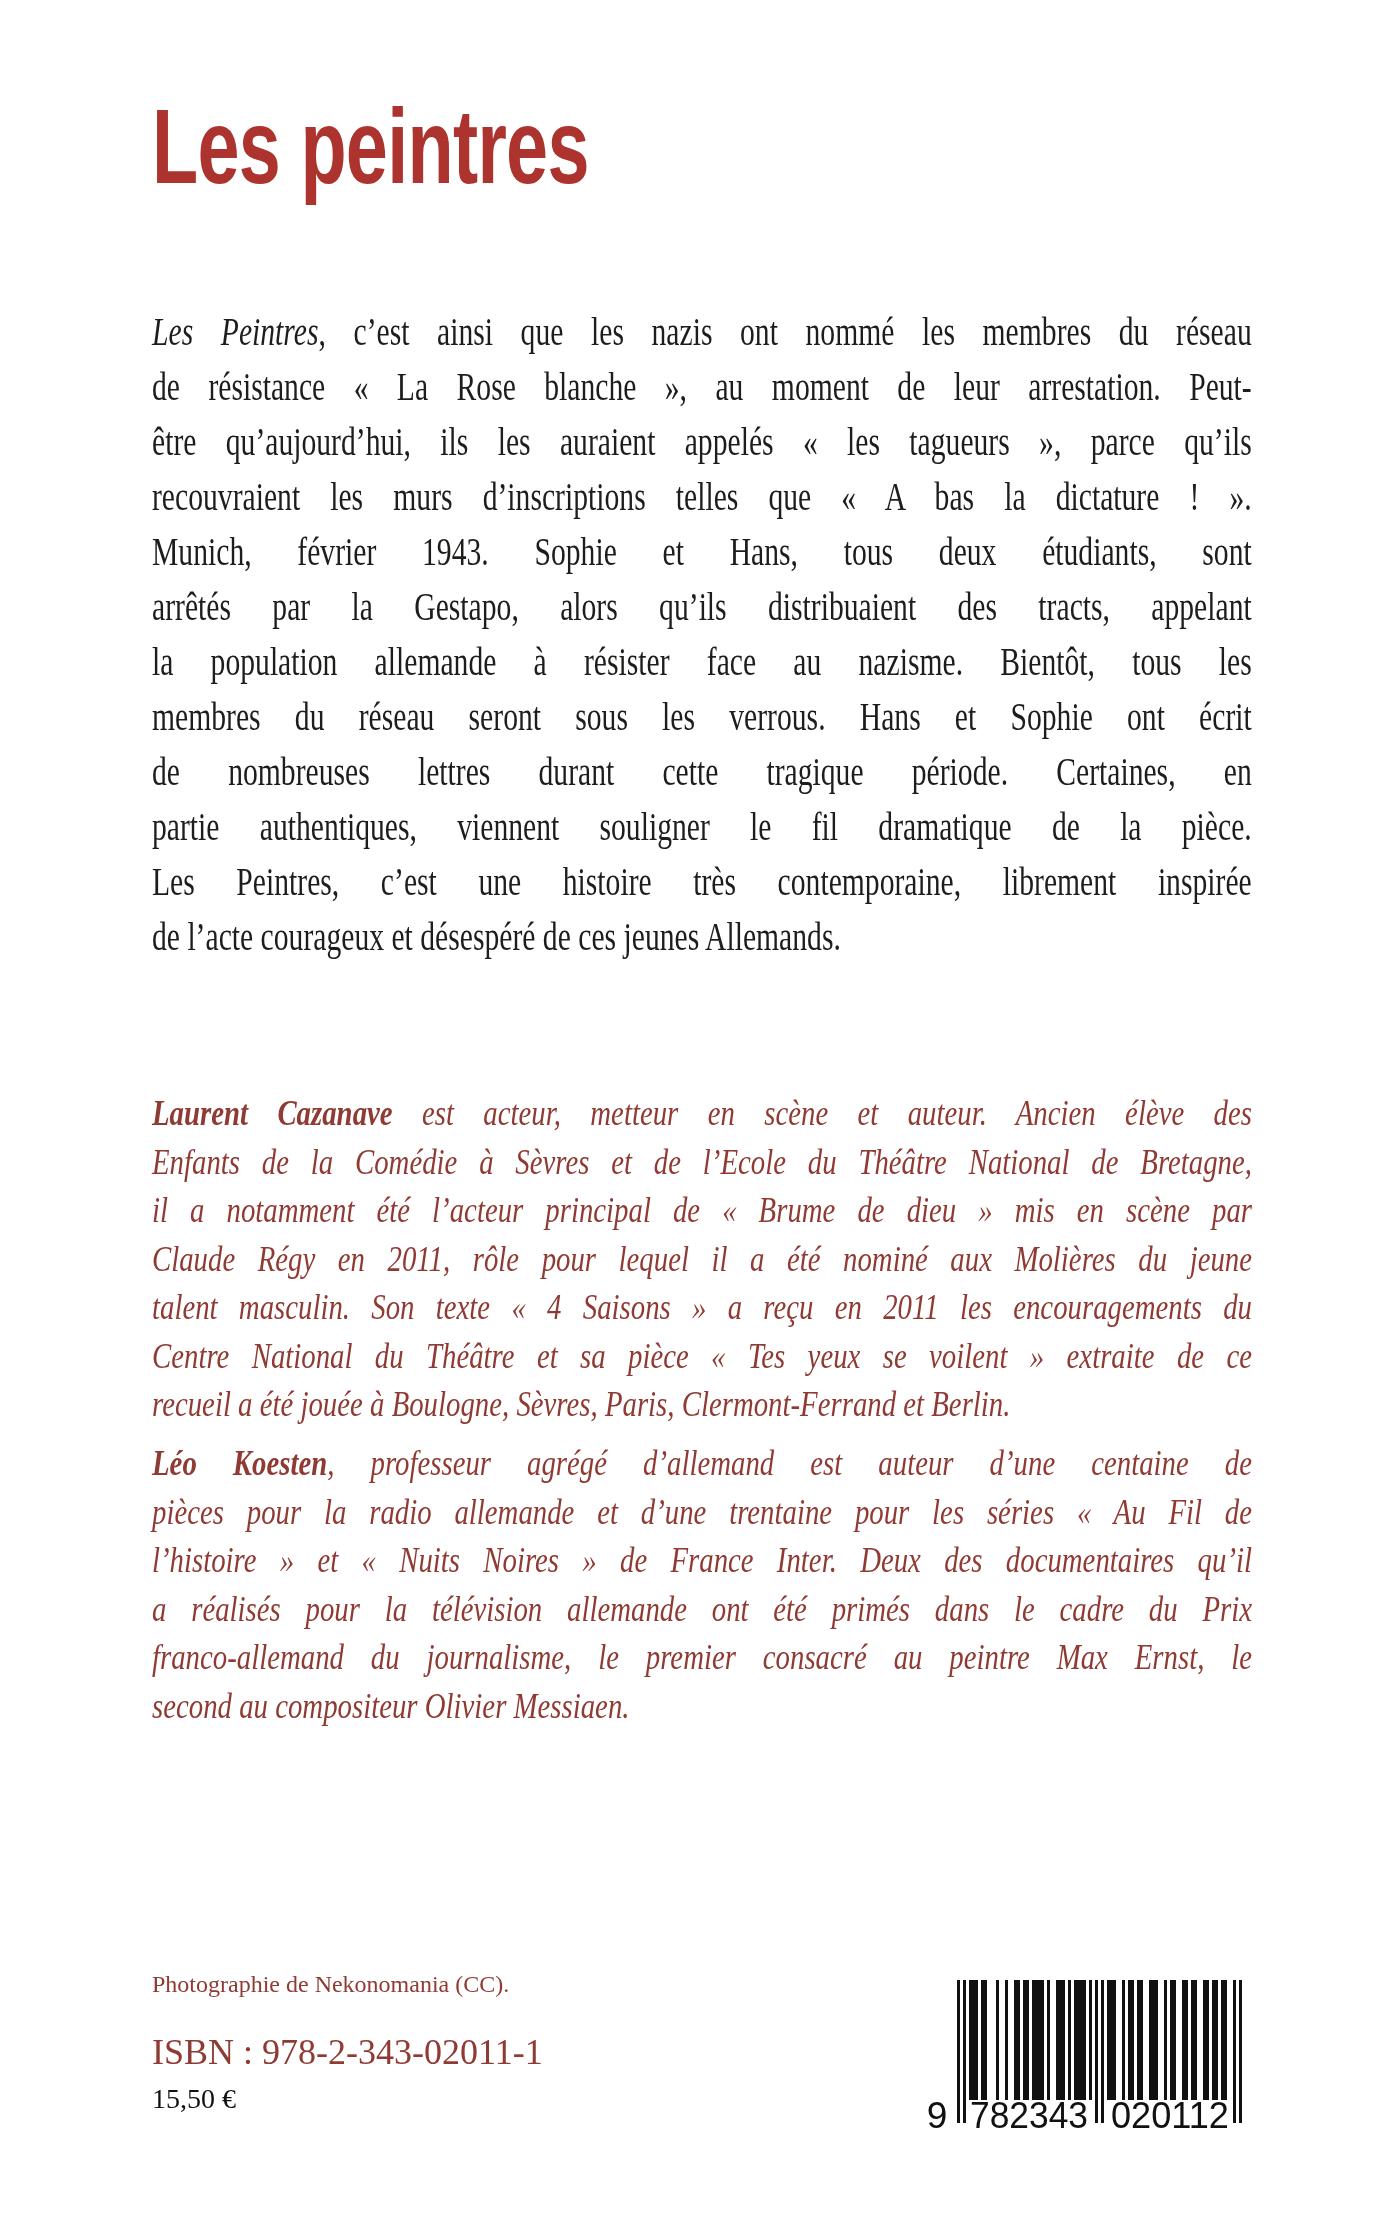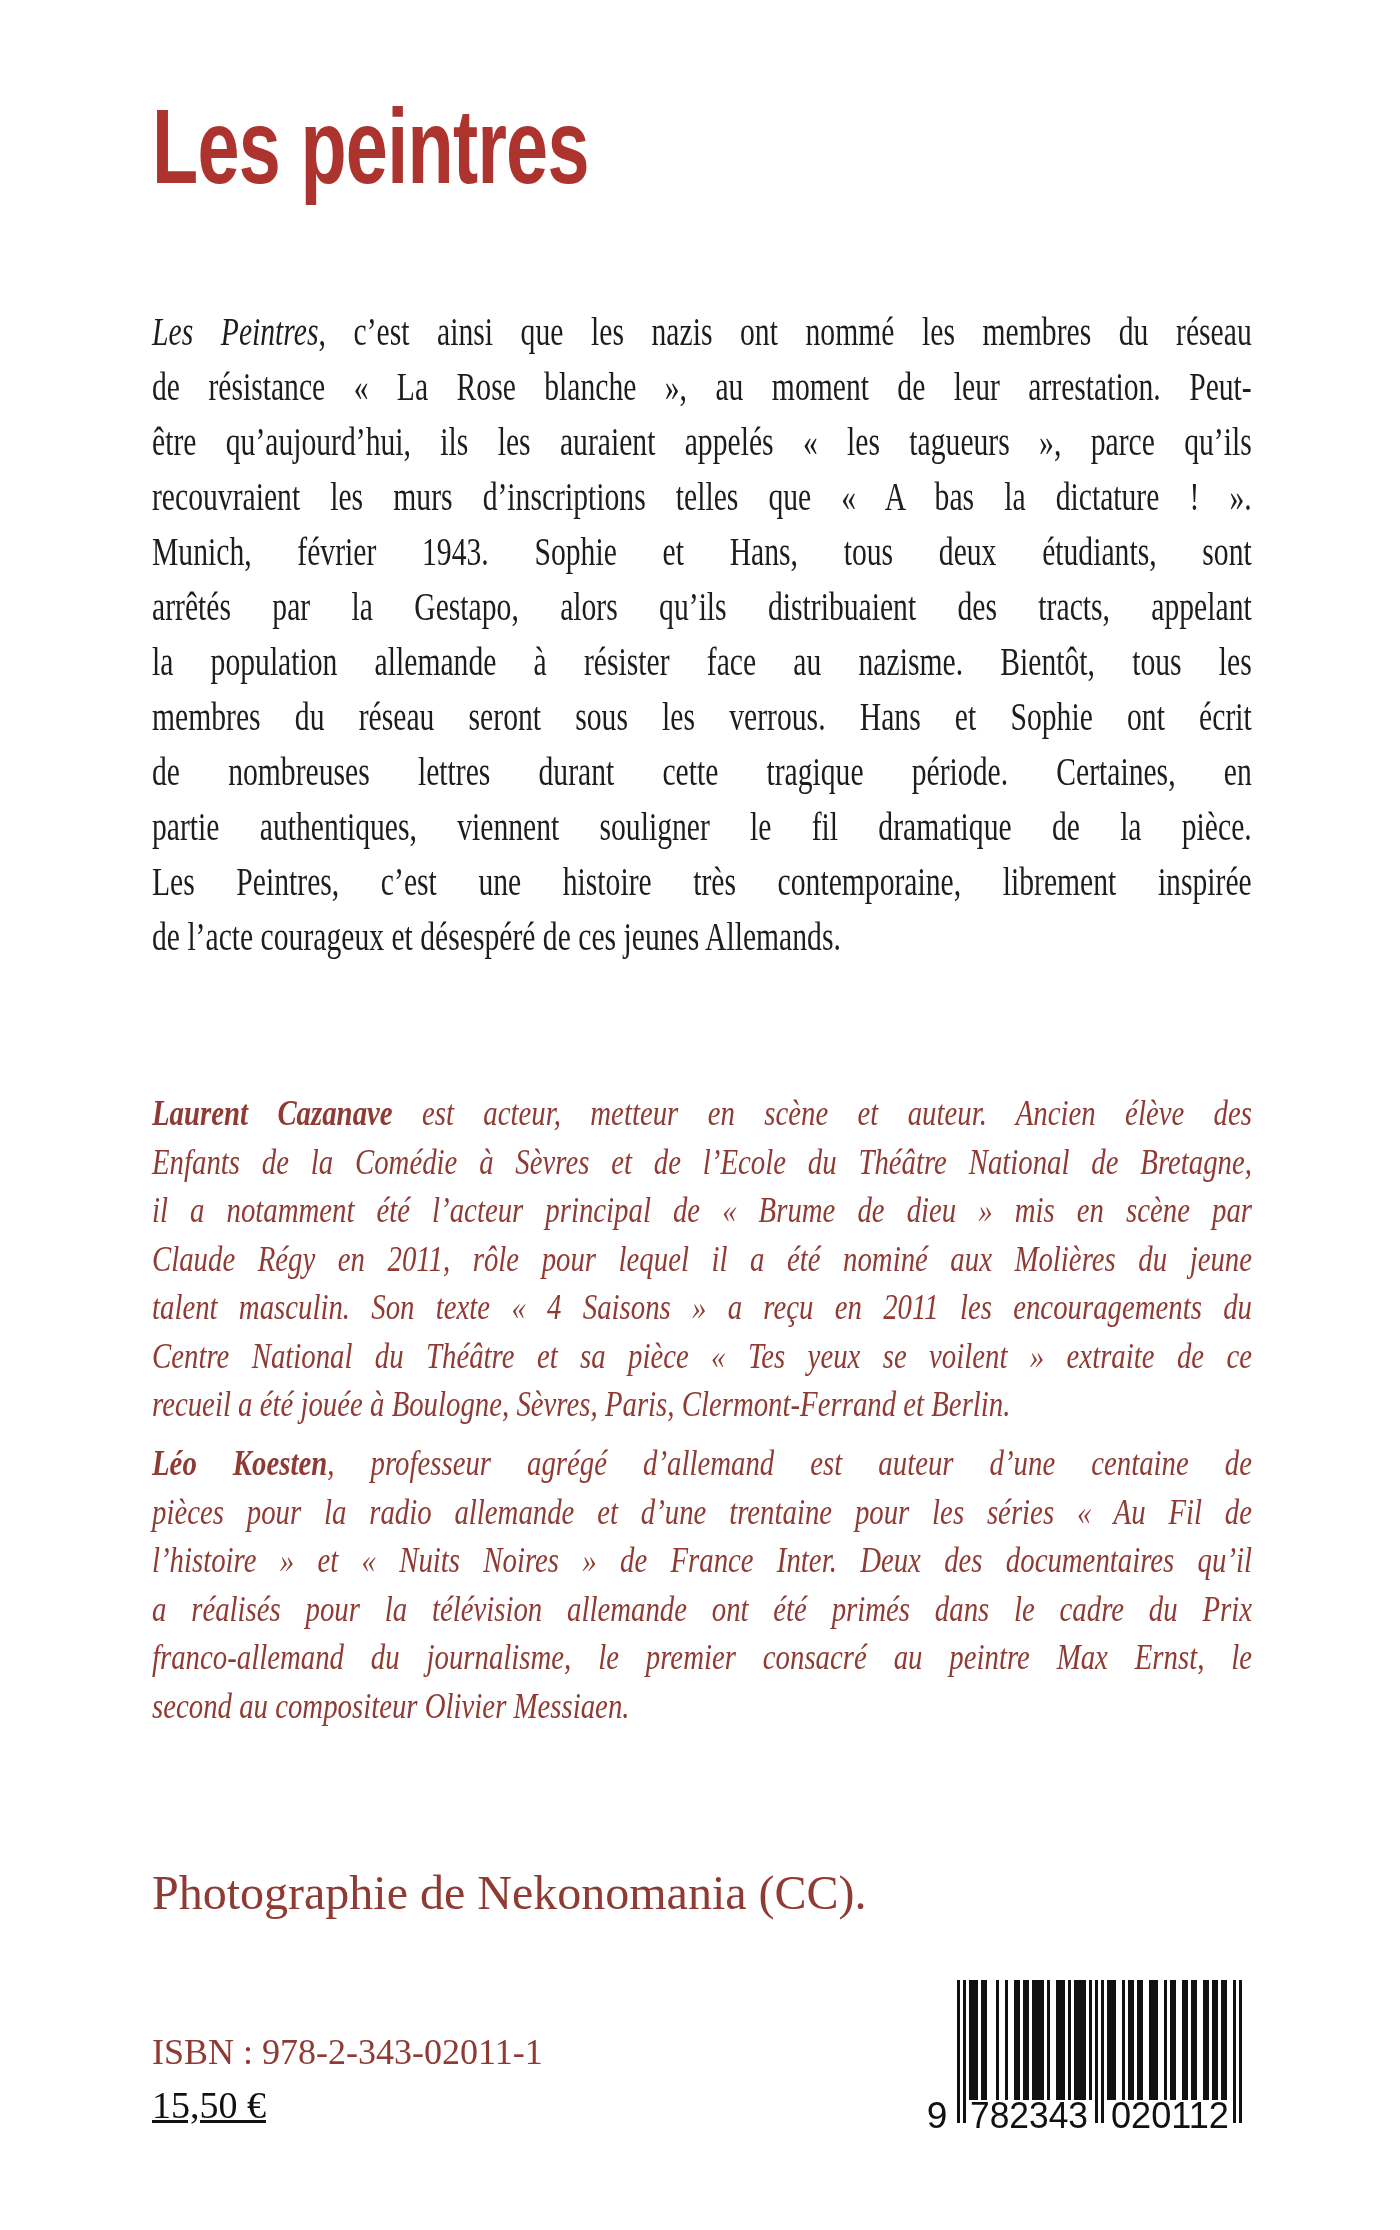--- a/index.html
+++ b/index.html
@@ -40,23 +40,23 @@
   .bio{
     font-style:italic;
     font-size:36px;line-height:48.5px;
     width:1375px;
     transform:scaleX(0.80);
     color:var(--text-red,#8f3a33);
   }
   .bio1{left:152px;top:1089px;}
   .bio2{left:152px;top:1439px;}
   .footline{position:absolute;left:152px;white-space:nowrap;}
-  .credit{top:1865px;font-size:48px;color:var(--text-red,#8f3a33);}
+  .credit{top:1971px;font-size:24px;color:var(--text-red,#8f3a33);}
   .isbn{top:2031px;font-size:36px;color:var(--text-red,#8f3a33);}
-  .price{top:2083px;font-size:38px;color:var(--price-black,#111111);text-decoration:underline;}
+  .price{top:2083px;font-size:28px;color:var(--price-black,#111111);}
   .barcode{position:absolute;left:921px;top:1980px;}
   .barcode rect{fill:#111111;}
   .barcode text{
     fill:#111111;
     font-family:"Liberation Sans",sans-serif;
     font-size:37px;
   }
 </style>
 </head>
 <body>

